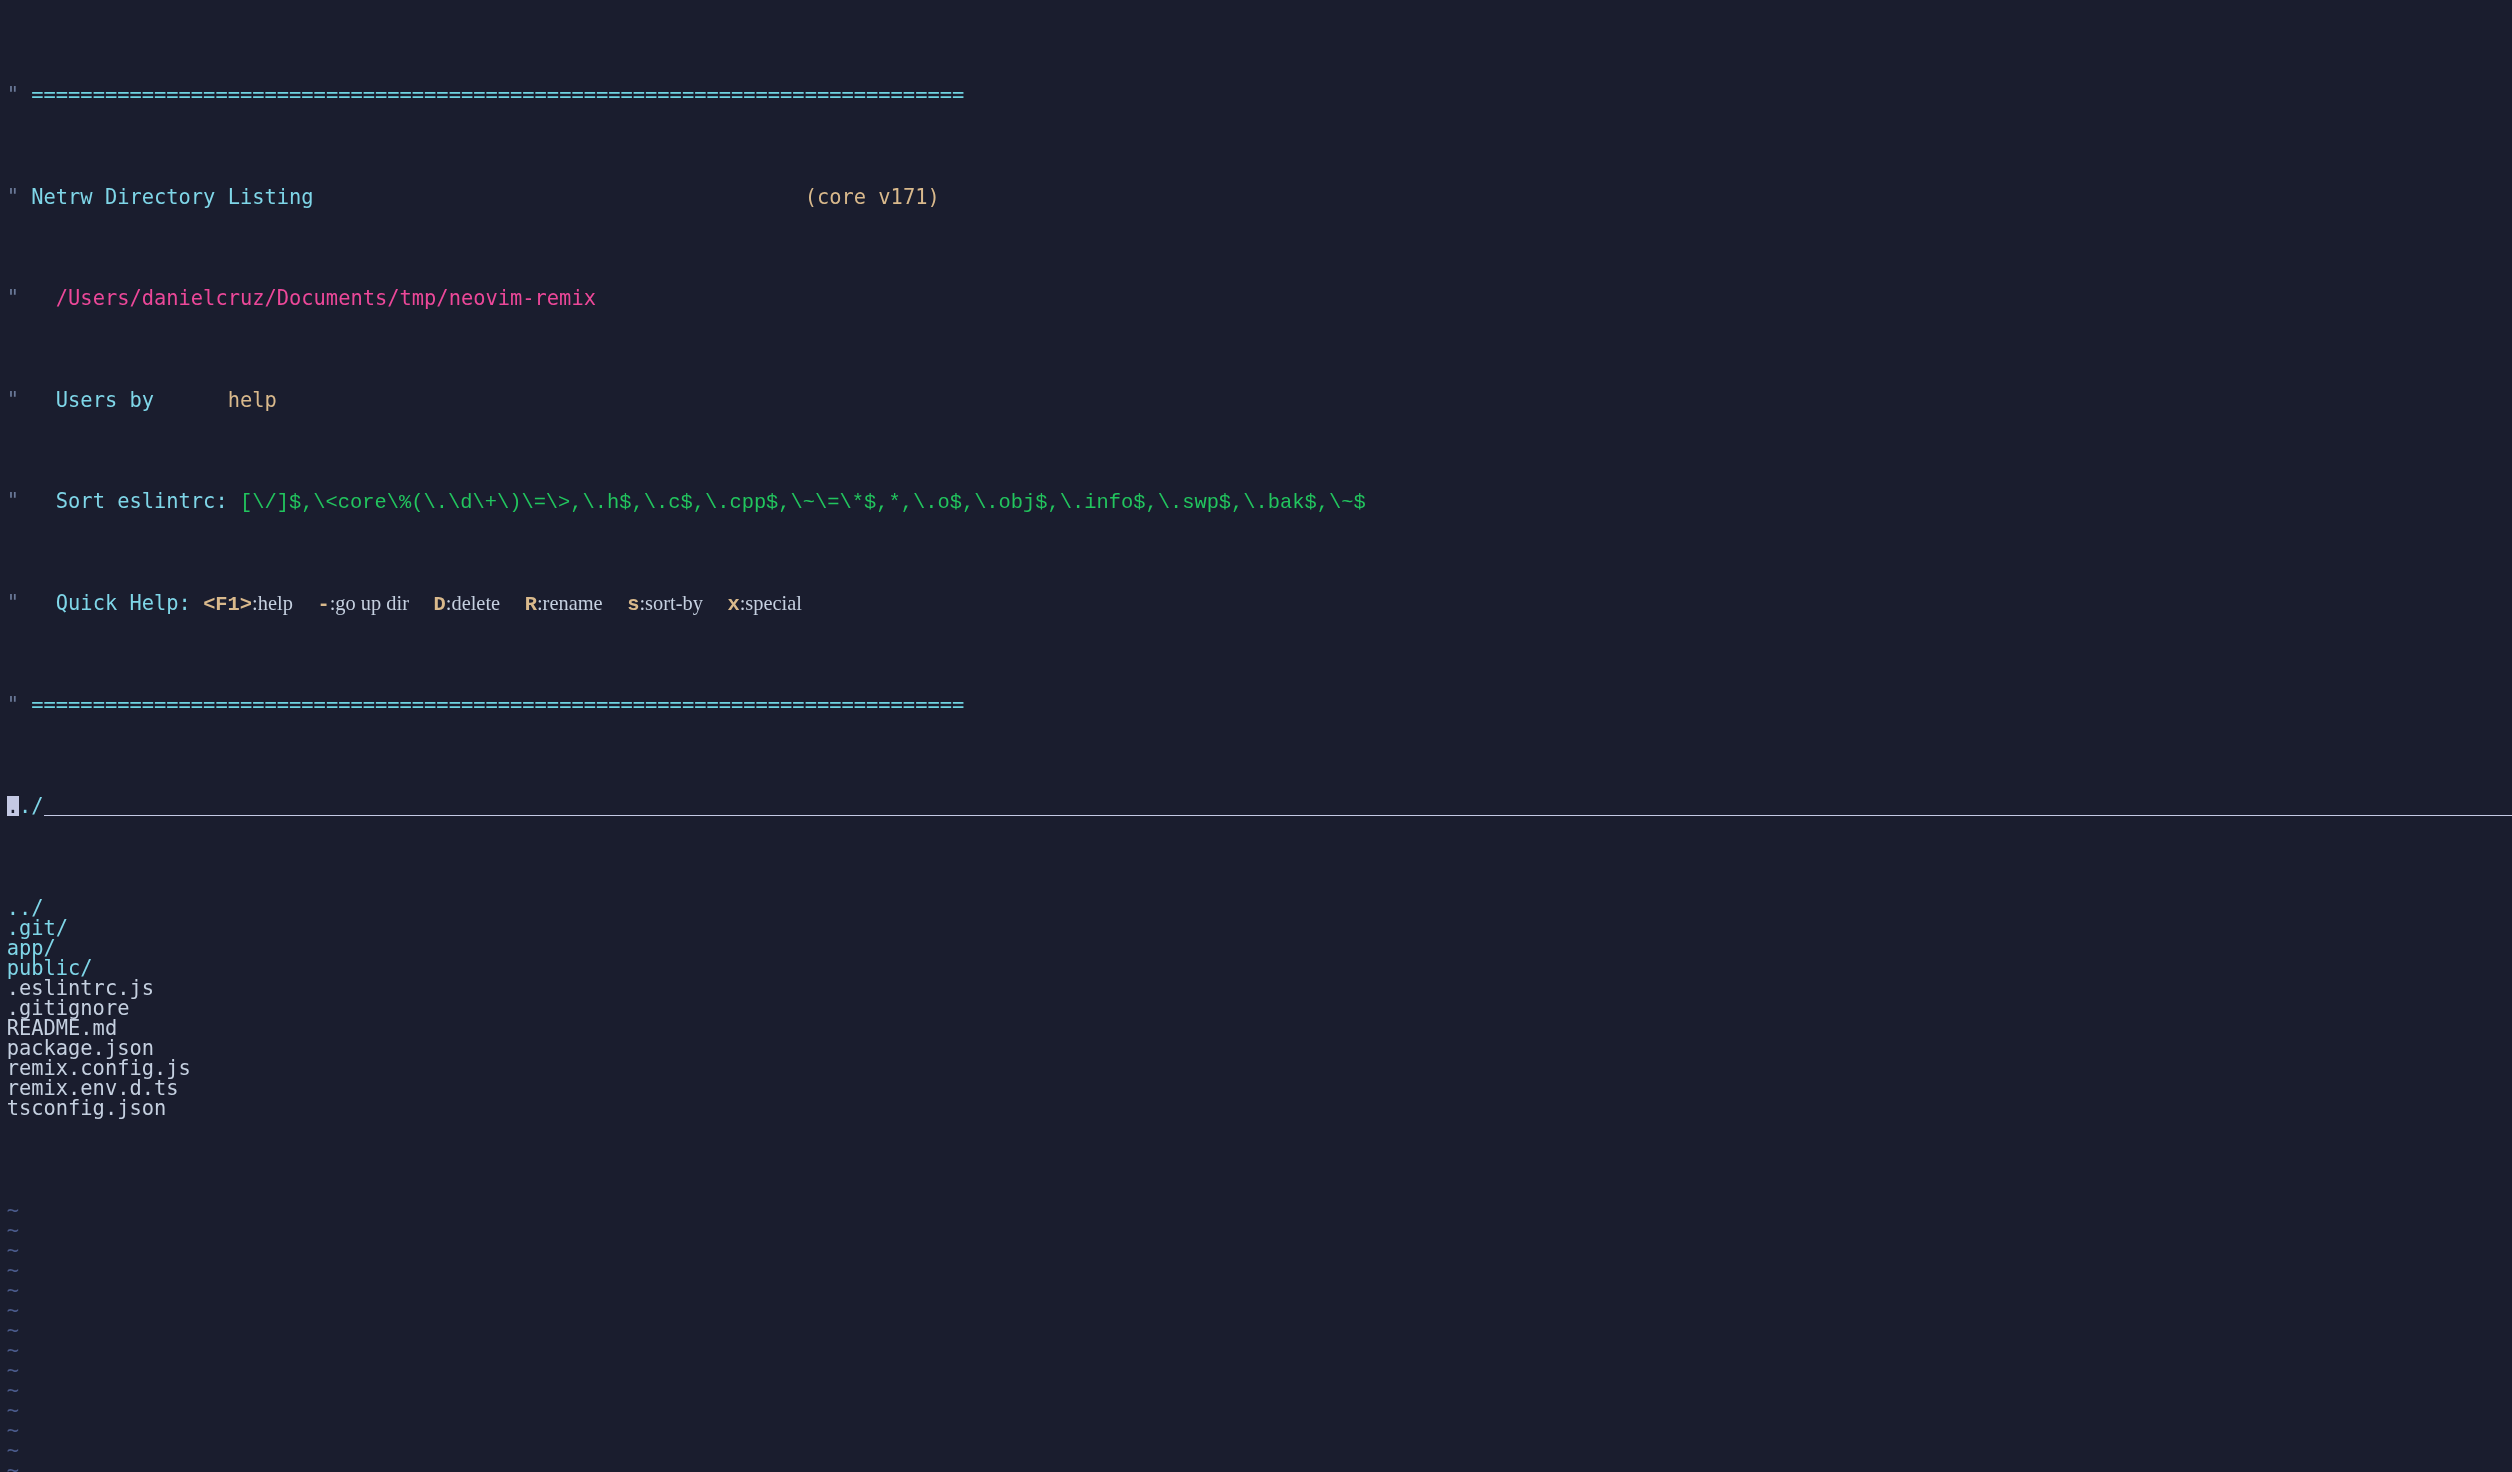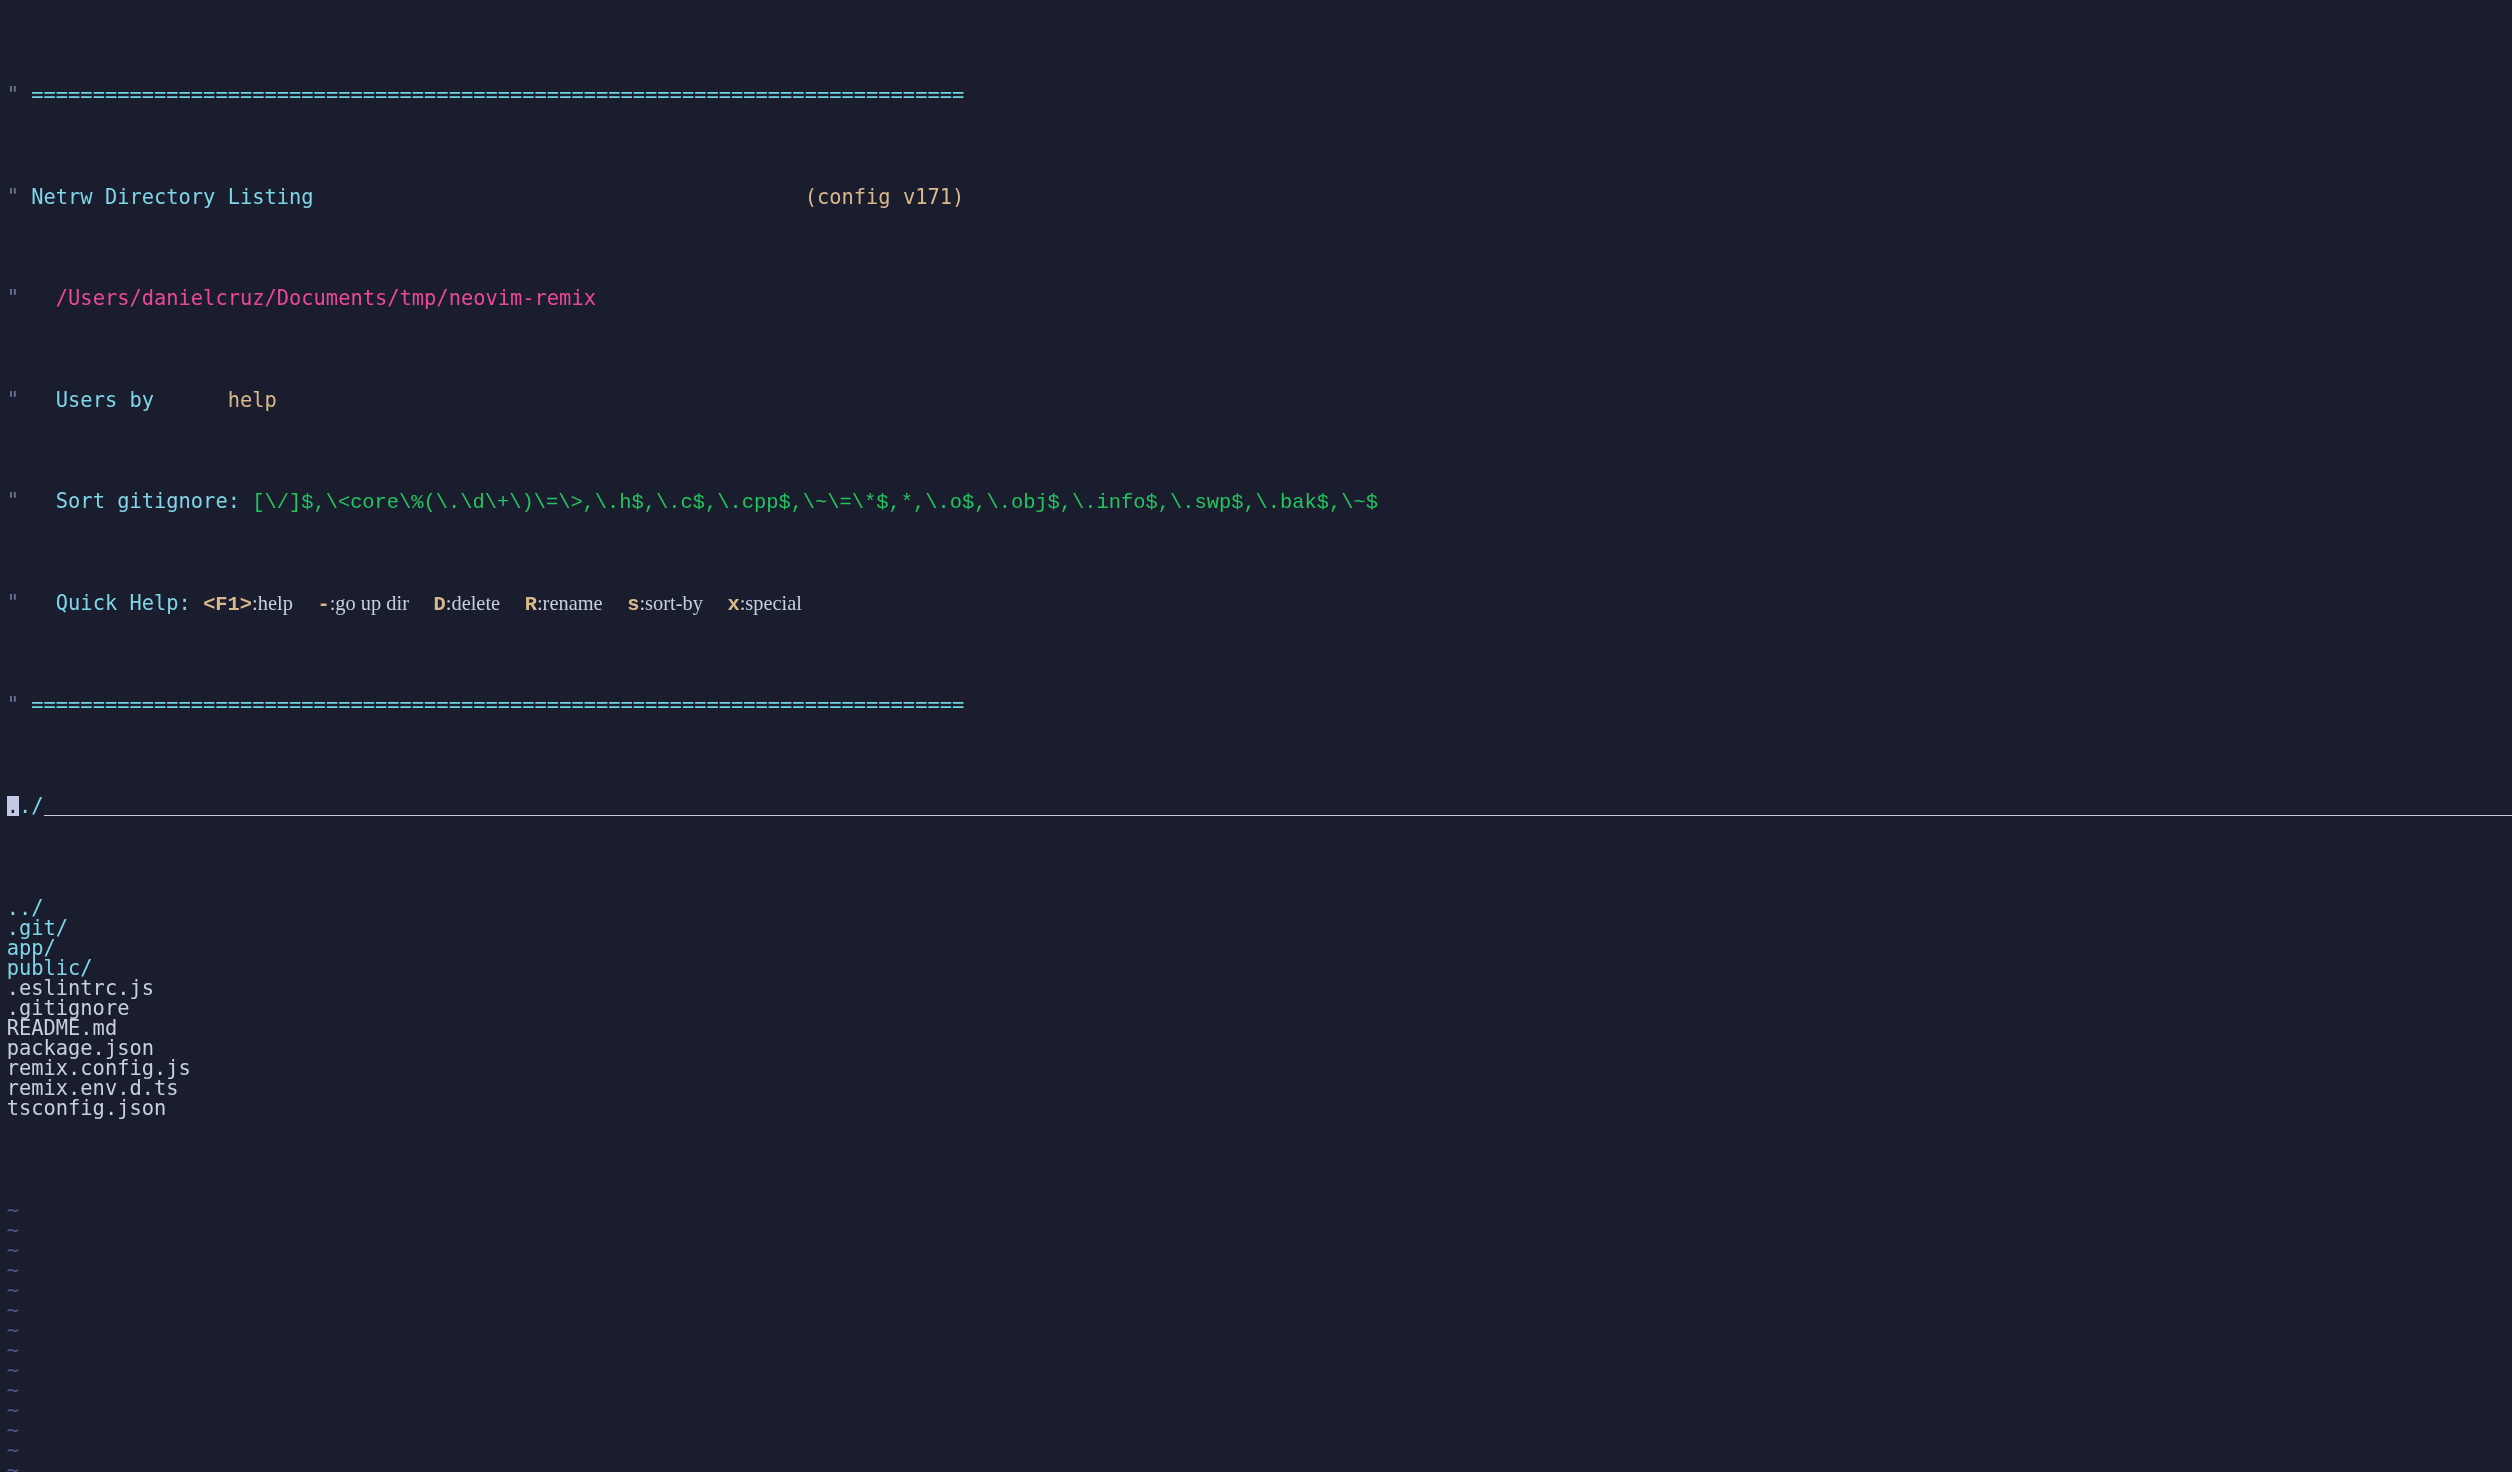--- a/index.html
+++ b/index.html
@@ -60,30 +60,30 @@
 </head>
 <body>
 
 <div class="screen">
   <div class="buffer">
 
     
     <div class="row"><span class="comment-quote">" </span><span class="sep-line">============================================================================</span></div>
 
     
-    <div class="row"><span class="comment-quote">" </span><span class="title">Netrw Directory Listing</span><span class="title">                                        </span><span class="version">(config v171)</span></div>
+    <div class="row"><span class="comment-quote">" </span><span class="title">Netrw Directory Listing</span><span class="title">                                        </span><span class="version">(core v171)</span></div>
 
     
     <div class="row"><span class="comment-quote">"   </span><span class="path">/Users/danielcruz/Documents/tmp/neovim-remix</span></div>
 
     
     <div class="row"><span class="comment-quote">"   </span><span class="label">Users by</span><span class="label">      </span><span class="value">help</span></div>
 
     
-    <div class="row"><span class="comment-quote">"   </span><span class="label">Sort gitignore:</span><span> </span><span class="seq">[\/]$,\&lt;core\%(\.\d\+\)\=\&gt;,\.h$,\.c$,\.cpp$,\~\=\*$,*,\.o$,\.obj$,\.info$,\.swp$,\.bak$,\~$</span></div>
+    <div class="row"><span class="comment-quote">"   </span><span class="label">Sort eslintrc:</span><span> </span><span class="seq">[\/]$,\&lt;core\%(\.\d\+\)\=\&gt;,\.h$,\.c$,\.cpp$,\~\=\*$,*,\.o$,\.obj$,\.info$,\.swp$,\.bak$,\~$</span></div>
 
     
     <div class="row"><span class="comment-quote">"   </span><span class="label">Quick Help:</span> <span class="key">&lt;F1&gt;</span><span class="desc">:help</span>  <span class="key">-</span><span class="desc">:go up dir</span>  <span class="key">D</span><span class="desc">:delete</span>  <span class="key">R</span><span class="desc">:rename</span>  <span class="key">s</span><span class="desc">:sort-by</span>  <span class="key">x</span><span class="desc">:special</span></div>
 
     
     <div class="row"><span class="comment-quote">" </span><span class="sep-line">============================================================================</span></div>
 
     
     <div class="row cursor-row"><span class="cursor-cell">.</span><span class="dir">./</span><span class="after"></span></div>
 

